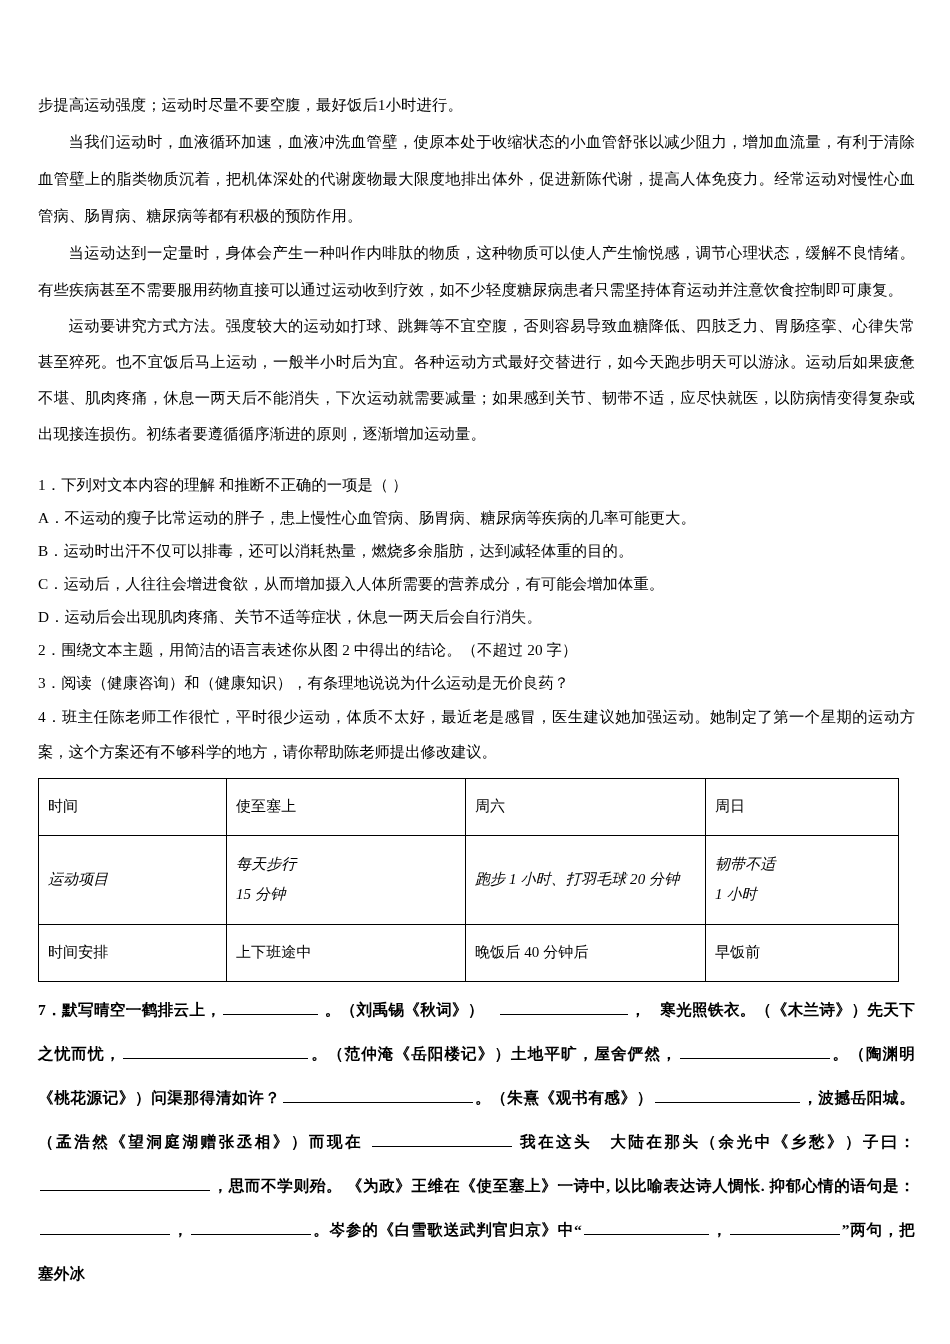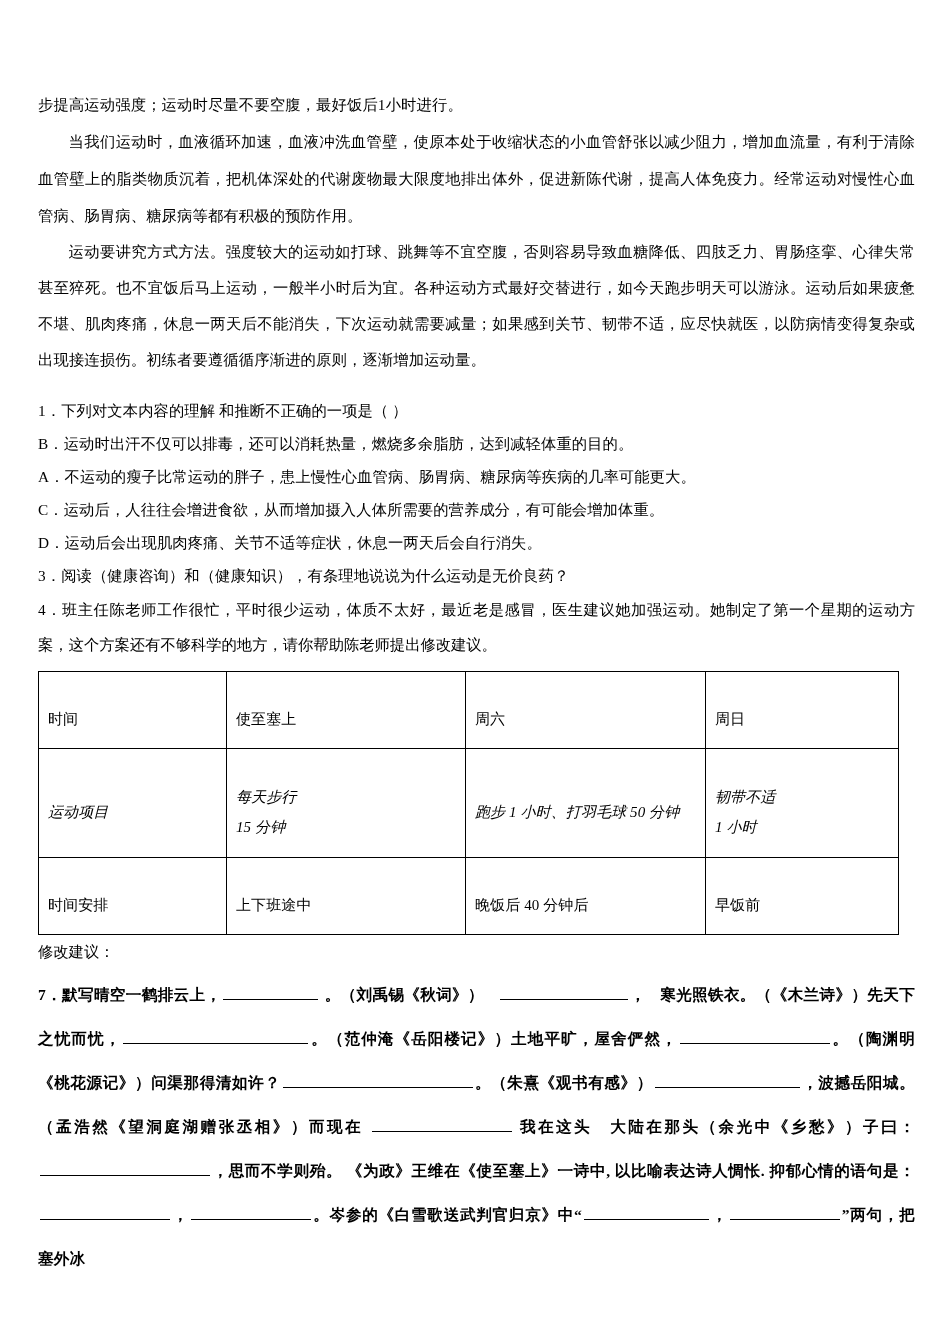--- a/index.html
+++ b/index.html
@@ -70,21 +70,21 @@
   .plan-table {
     border-collapse: collapse;
     width: 860px;
     margin: 9px 0 0 0;
     table-layout: fixed;
   }
   .plan-table td {
     border: 1.1px solid #000000;
     vertical-align: middle;
     font-size: 15px;
-    padding: 24px 9px 6px 9px;
+    padding: 4px 9px 6px 9px;
     line-height: 30px;
     letter-spacing: 0.1px;
   }
   .plan-table .c0 { width: 188px; }
   .plan-table .c1 { width: 239px; }
   .plan-table .c2 { width: 240px; }
   .plan-table .c3 { width: 193px; }
   .row-head td { height: 46px; }
   .row-mid td  { height: 78px; font-style: italic; }
   .row-last td { height: 46px; margin-top: 7px; }
@@ -117,31 +117,33 @@
   .sp { display: inline-block; width: 14px; }
 </style>
 </head>
 <body>
 
 <div class="page">
 
   <div class="article">
     <p class="para">步提高运动强度；运动时尽量不要空腹，最好饭后1小时进行。</p>
     <p class="para indent">当我们运动时，血液循环加速，血液冲洗血管壁，使原本处于收缩状态的小血管舒张以减少阻力，增加血流量，有利于清除血管壁上的脂类物质沉着，把机体深处的代谢废物最大限度地排出体外，促进新陈代谢，提高人体免疫力。经常运动对慢性心血管病、肠胃病、糖尿病等都有积极的预防作用。</p>
+    <p class="para indent">当运动达到一定量时，身体会产生一种叫作内啡肽的物质，这种物质可以使人产生愉悦感，调节心理状态，缓解不良情绪。有些疾病甚至不需要服用药物直接可以通过运动收到疗效，如不少轻度糖尿病患者只需坚持体育运动并注意饮食控制即可康复。</p>
     <p class="para indent tight">运动要讲究方式方法。强度较大的运动如打球、跳舞等不宜空腹，否则容易导致血糖降低、四肢乏力、胃肠痉挛、心律失常甚至猝死。也不宜饭后马上运动，一般半小时后为宜。各种运动方式最好交替进行，如今天跑步明天可以游泳。运动后如果疲惫不堪、肌肉疼痛，休息一两天后不能消失，下次运动就需要减量；如果感到关节、韧带不适，应尽快就医，以防病情变得复杂或出现接连损伤。初练者要遵循循序渐进的原则，逐渐增加运动量。</p>
   </div>
 
   <div class="q-block">
     <p class="q">1．下列对文本内容的理解  和推断不正确的一项是（            ）</p>
+    <p class="q-choice">A．不运动的瘦子比常运动的胖子，患上慢性心血管病、肠胃病、糖尿病等疾病的几率可能更大。</p>
     <p class="q-choice">B．运动时出汗不仅可以排毒，还可以消耗热量，燃烧多余脂肪，达到减轻体重的目的。</p>
-    <p class="q-choice">A．不运动的瘦子比常运动的胖子，患上慢性心血管病、肠胃病、糖尿病等疾病的几率可能更大。</p>
     <p class="q-choice">C．运动后，人往往会增进食欲，从而增加摄入人体所需要的营养成分，有可能会增加体重。</p>
     <p class="q-choice">D．运动后会出现肌肉疼痛、关节不适等症状，休息一两天后会自行消失。</p>
   </div>
 
+  <p class="q">2．围绕文本主题，用简洁的语言表述你从图 2 中得出的结论。（不超过 20 字）</p>
   <p class="q">3．阅读（健康咨询）和（健康知识），有条理地说说为什么运动是无价良药？</p>
   <p class="q4">4．班主任陈老师工作很忙，平时很少运动，体质不太好，最近老是感冒，医生建议她加强运动。她制定了第一个星期的运动方案，这个方案还有不够科学的地方，请你帮助陈老师提出修改建议。</p>
 
   <table class="plan-table">
     <colgroup>
       <col class="c0">
         <col class="c1">
         <col class="c2">
         <col class="c3">
     </colgroup>
@@ -151,32 +153,31 @@
         <td>使至塞上</td>
         <td>周六</td>
         <td>周日</td>
       </tr>
       <tr class="row-mid">
         <td>运动项目</td>
         <td class="cell-lines">
           <span>每天步行</span>
           <span>15 分钟</span>
         </td>
-        <td>跑步 1 小时、打羽毛球 50 分钟</td>
+        <td>跑步 1 小时、打羽毛球 20 分钟</td>
         <td class="cell-lines">
           <span>韧带不适</span>
           <span>1 小时</span>
         </td>
       </tr>
       <tr class="row-last">
         <td>时间安排</td>
         <td>上下班途中</td>
         <td>晚饭后 40 分钟后</td>
         <td>早饭前</td>
       </tr>
     </tbody>
   </table>
 
-  <p class="after-table">修改建议：</p>
 
   <p class="fill" id="q7"><span>7．默写晴空一鹤排云上，</span><span class="bl" style="width: 95px;"></span><span> 。（刘禹锡《秋词》）</span><span class="sp"></span><span class="bl" style="width: 128px;"></span><span>，</span><span class="sp"></span><span>寒光照铁衣。（《木兰诗》）先天下之忧而忧，</span><span class="bl" style="width: 185px;"></span><span>。（范仲淹《岳阳楼记》）土地平旷，屋舍俨然，</span><span class="bl" style="width: 150px;"></span><span>。（陶渊明《桃花源记》）问渠那得清如许？</span><span class="bl" style="width: 190px;"></span><span>。（朱熹《观书有感》）</span><span class="bl" style="width: 145px;"></span><span>，波撼岳阳城。（孟浩然《望洞庭湖赠张丞相》）而现在 </span><span class="bl" style="width: 140px;"></span><span> 我在这头　大陆在那头（余光中《乡愁》）子曰：</span><span class="bl" style="width: 170px;"></span><span>，思而不学则殆。 《为政》王维在《使至塞上》一诗中, 以比喻表达诗人惆怅. 抑郁心情的语句是：</span><span class="bl" style="width: 130px;"></span><span>，</span><span class="bl" style="width: 120px;"></span><span>。岑参的《白雪歌送武判官归京》中“</span><span class="bl" style="width: 125px;"></span><span>，</span><span class="bl" style="width: 110px;"></span><span>”两句，把塞外冰</span></p>
 
 </div>
 
 </body></html>

